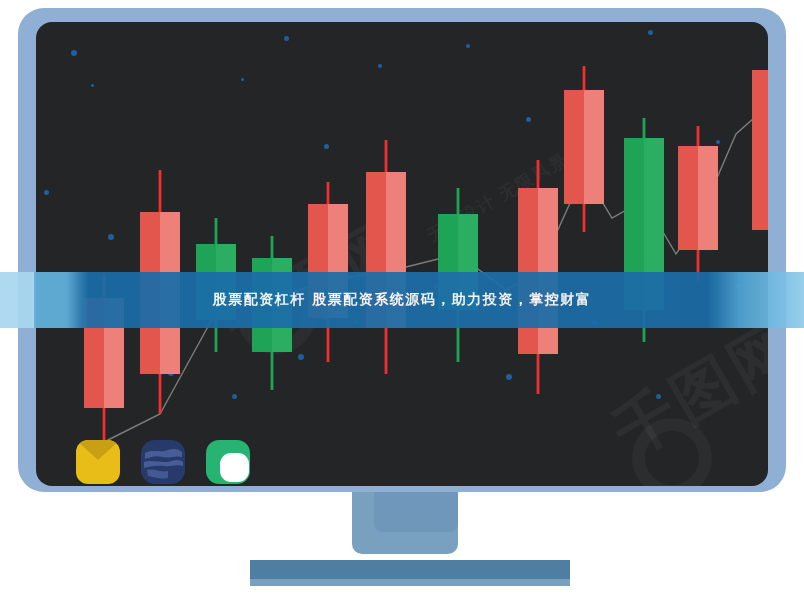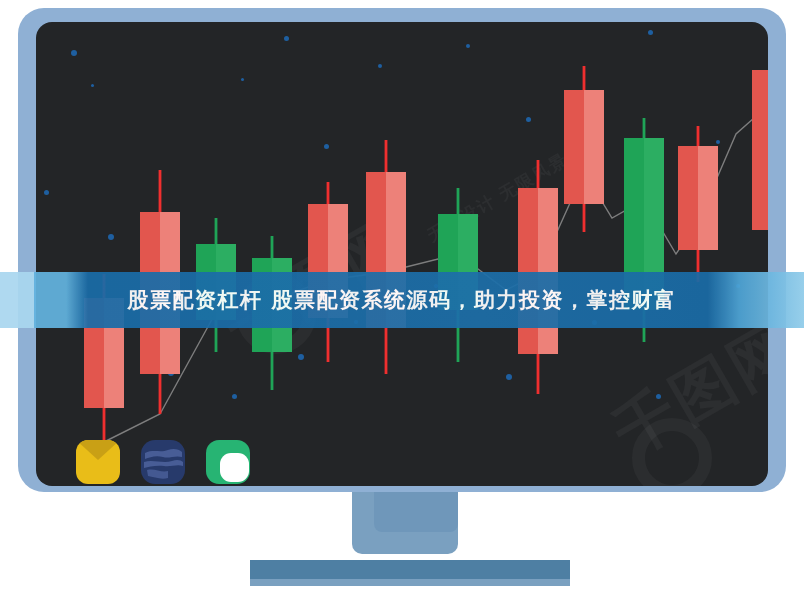--- a/index.html
+++ b/index.html
@@ -143,21 +143,21 @@
     display: flex;
     align-items: center;
     opacity: 0.93;
   }
   .banner-text {
     position: absolute;
     left: 0;
     width: 804px;
     text-align: center;
     color: #ffffff;
-    font-size: 21px;
+    font-size: 14px;
     font-weight: bold;
     letter-spacing: 1.5px;
     font-family: "DejaVu Sans", "Liberation Sans", sans-serif;
     white-space: nowrap;
   }
 
   
   .taskbar {
     position: absolute;
     left: 40px;

